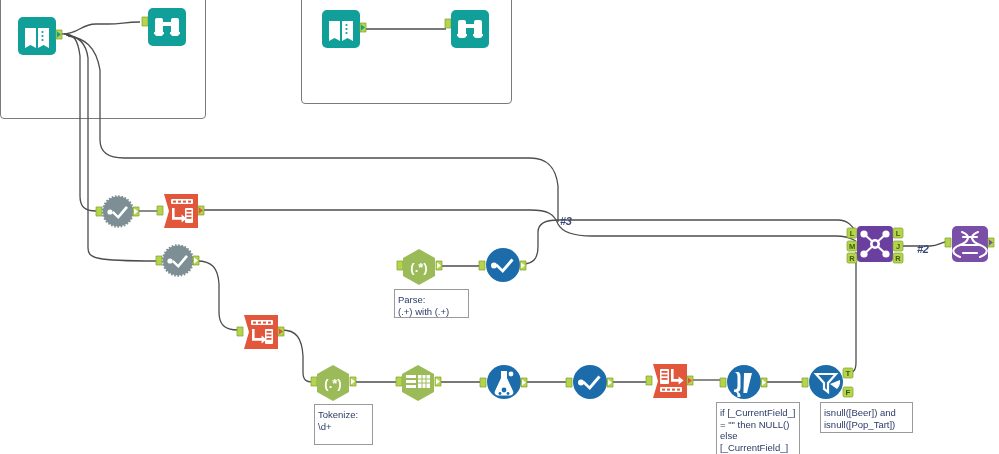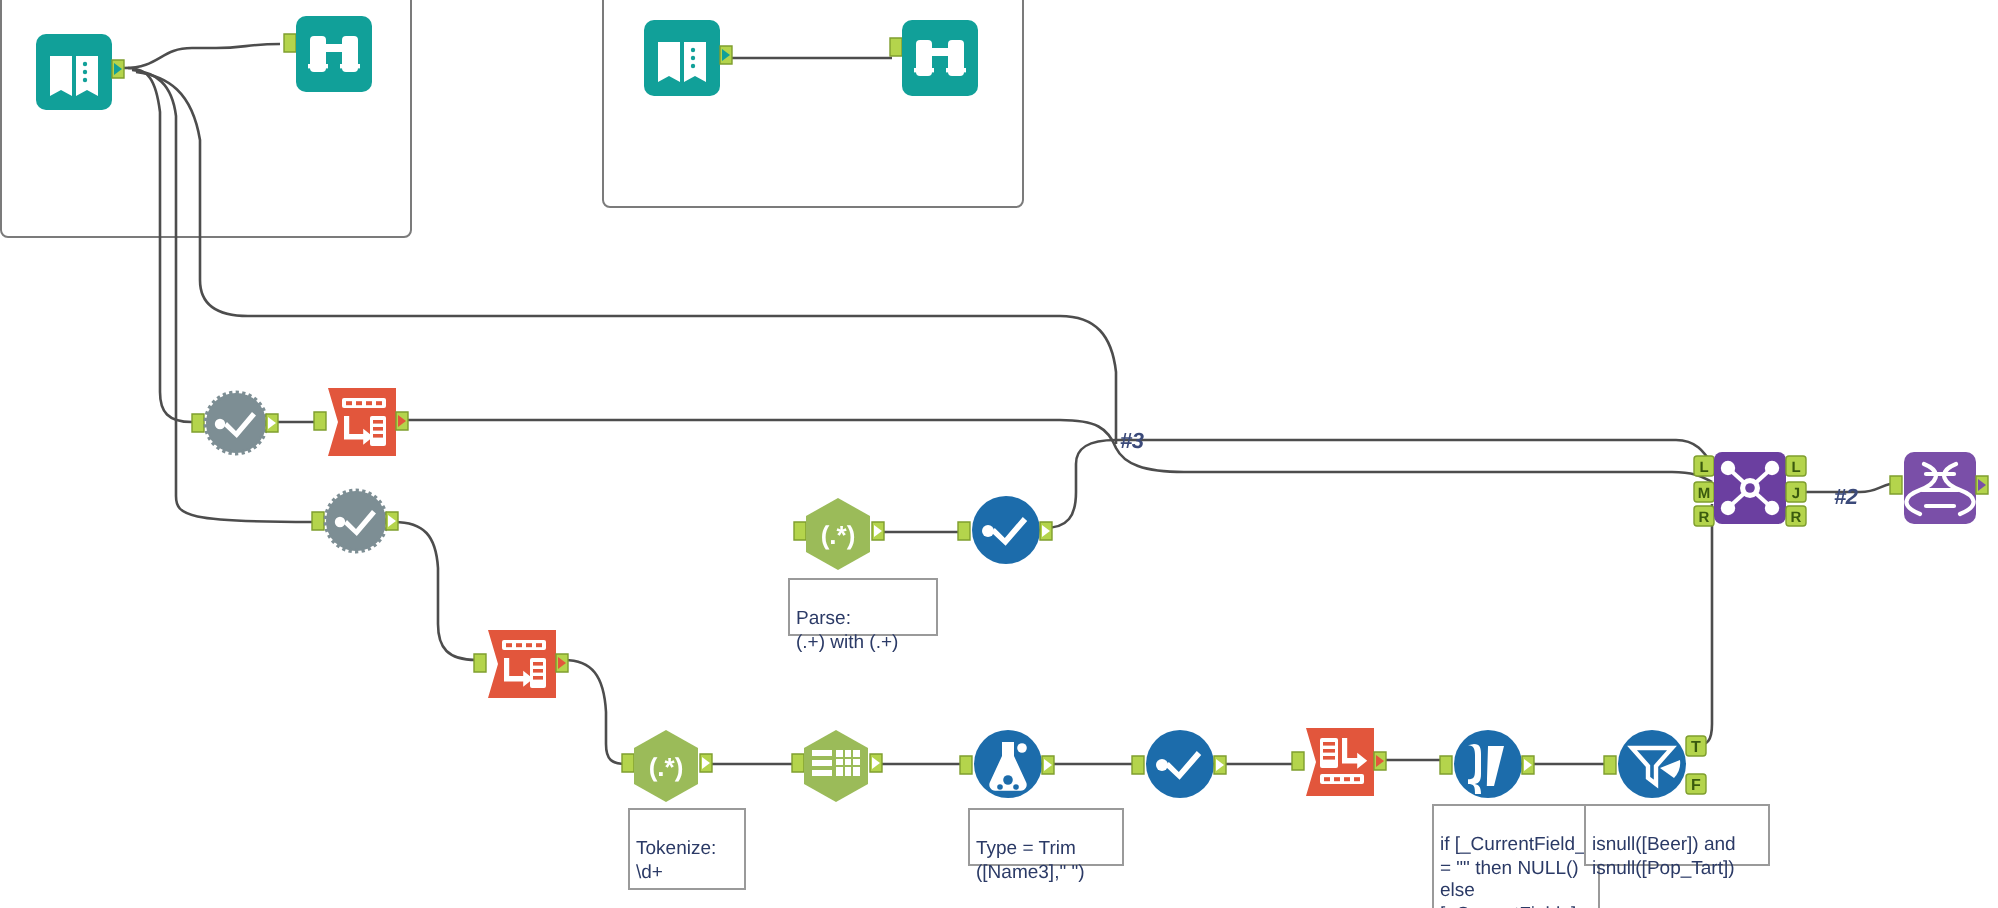--- a/index.html
+++ b/index.html
@@ -14,21 +14,21 @@
   .tool{position:absolute;}
   .tool svg{display:block;overflow:visible;}
   .anno{
     position:absolute;
     background:#ffffff;
     border:1px solid #9a9a9a;
     color:#2b3a66;
     font-family:"Liberation Sans", sans-serif;
     font-size:9.5px;
     line-height:11.5px;
-    padding:14px 3px 2px 3px;
+    padding:4px 3px 2px 3px;
     white-space:pre;
     box-sizing:border-box;
   }
   .wirelabel{
     position:absolute;
     color:#3b4a7a;
     font-family:"Liberation Sans", sans-serif;
     font-size:11px;
     font-style:italic;
     font-weight:bold;
@@ -423,25 +423,23 @@
       </g>
       <path d="M43,14 h6 v9 h-6 z" fill="#b4d44c" stroke="#7f9e2e" stroke-width="0.7"></path>
       <path d="M44,15.5 l4,3 l-4,3 z" fill="#7a4fa8"></path>
     </svg>
   </div>
 
   <div class="anno" style="left:394px;top:289px;width:75px;height:29px;">Parse:
 (.+) with (.+)</div>
   <div class="anno" style="left:314px;top:404px;width:59px;height:41px;">Tokenize:
 \d+</div>
-  <div class="anno" style="left:484px;top:404px;width:78px;height:29px;">Type = Trim
-([Name3]," ")</div>
   <div class="anno" style="left:716px;top:402px;width:84px;height:54px;">if [_CurrentField_]
 = "" then NULL()
 else
 [_CurrentField_]</div>
-  <div class="anno" style="left:792px;top:402px;width:93px;height:31px;">isnull([Beer]) and
+  <div class="anno" style="left:820px;top:402px;width:93px;height:31px;">isnull([Beer]) and
 isnull([Pop_Tart])</div>
 
   <div class="wirelabel" style="left:560px;top:215px;">#3</div>
   <div class="wirelabel" style="left:917px;top:243px;">#2</div>
 
 </div>
 
 </body></html>

